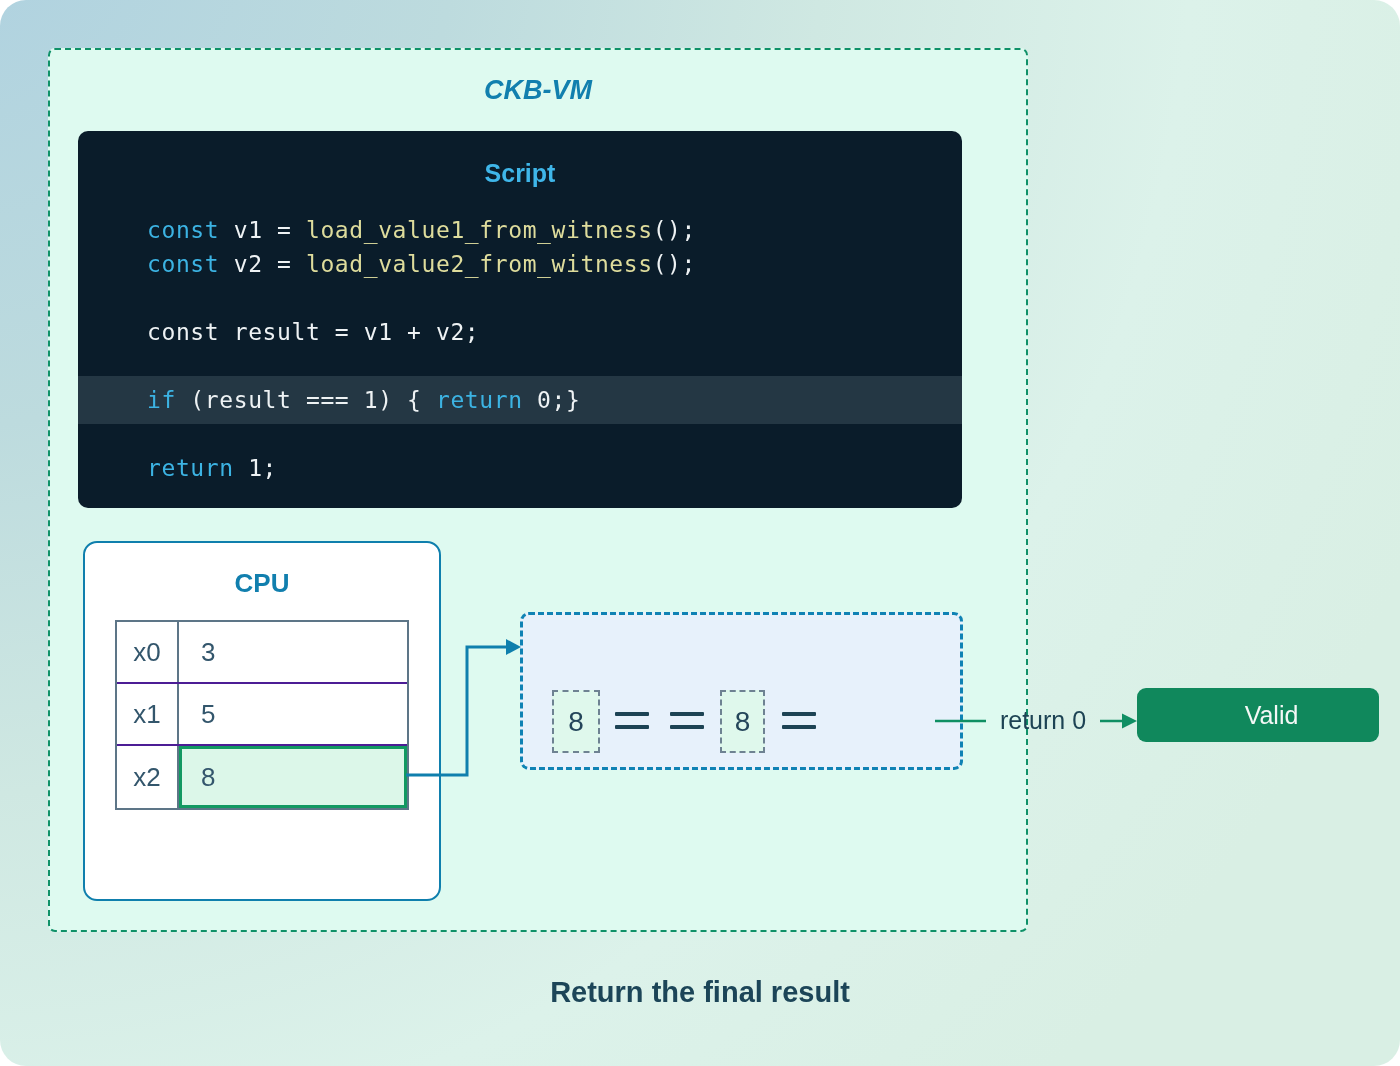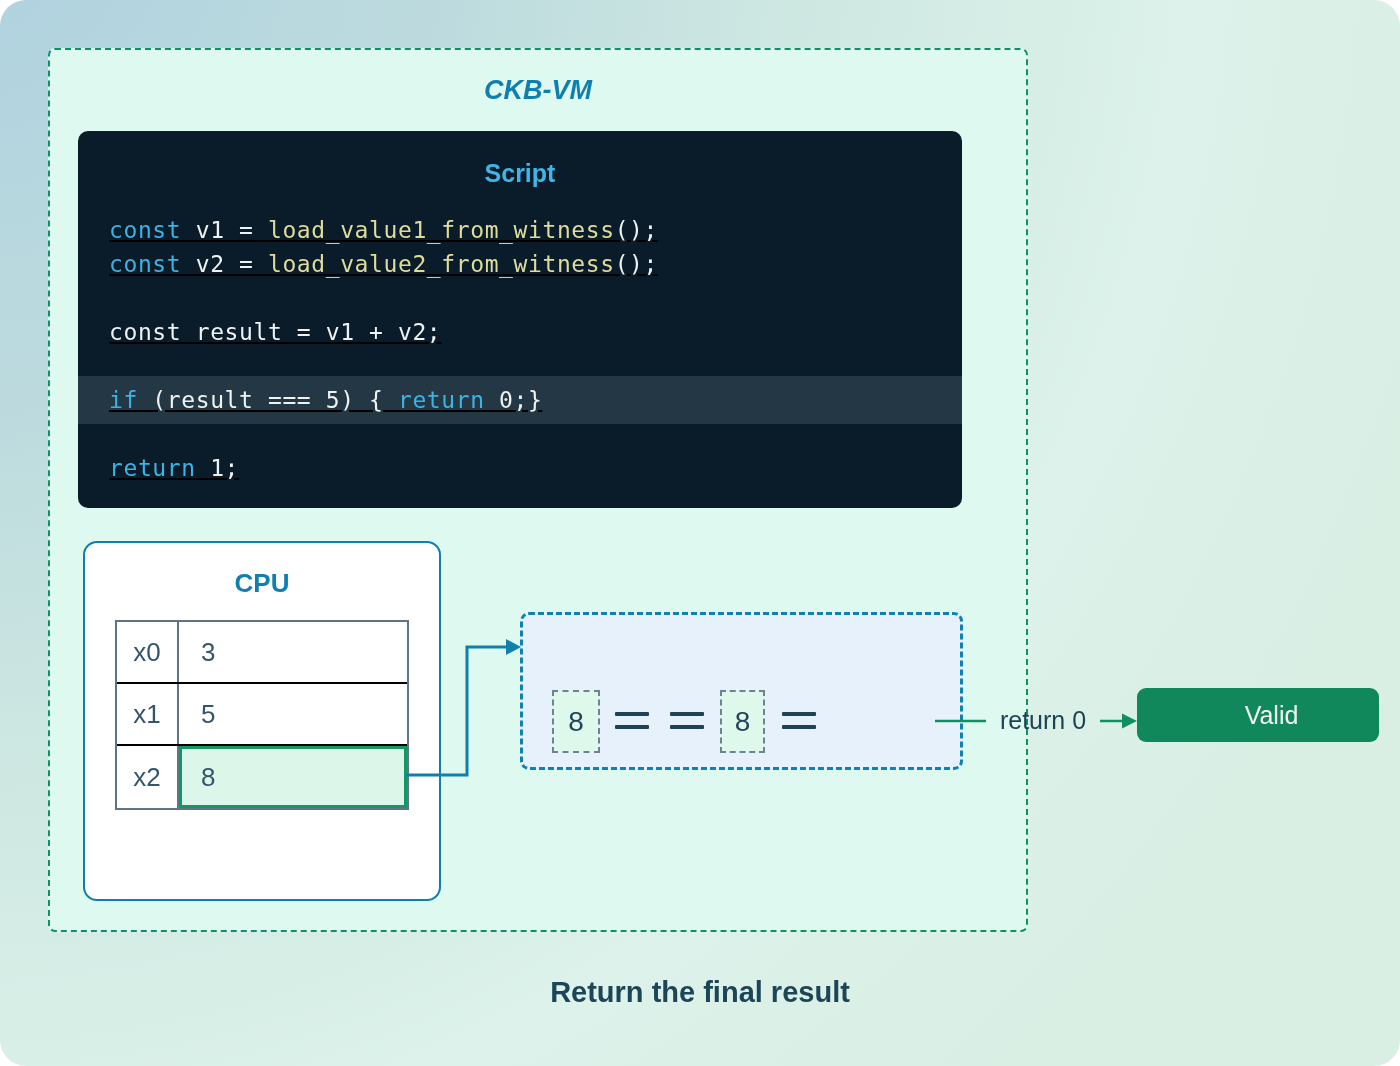--- a/index.html
+++ b/index.html
@@ -14,34 +14,34 @@
     background:#defaf0;border:2.5px dashed #0f9168;border-radius:7px;
   }
   .vm-title{position:absolute;top:25px;left:0;right:0;text-align:center;
     font-size:27px;font-weight:700;color:#117fae;line-height:30px;font-style:italic;}
   
   .code-block{position:absolute;left:28px;top:81px;width:884px;height:377px;
     background:#0a1c2a;border-radius:10px;}
   .code-title{position:absolute;top:29px;left:0;right:0;text-align:center;
     font-size:25px;font-weight:700;color:#3fb6e9;line-height:26px;}
   .code-lines{position:absolute;top:82px;left:0;right:0;}
-  .code-line{height:34px;line-height:34px;padding-left:31px;white-space:pre;
-    font-family:"DejaVu Sans Mono",monospace;font-size:23px;letter-spacing:0.6px;text-decoration:underline;}
+  .code-line{height:34px;line-height:34px;padding-left:69px;white-space:pre;
+    font-family:"DejaVu Sans Mono",monospace;font-size:23px;letter-spacing:0.6px;}
   .code-line.highlight{background:#243744;box-shadow:0 -7px 0 #243744, 0 7px 0 #243744;}
   .tok-kw{color:#3cb3e3;}
   .tok-fn{color:#dedc9c;}
   .tok-plain{color:#eef2f4;}
   
   .cpu-box{position:absolute;left:33px;top:491px;width:358px;height:360px;box-sizing:border-box;
     background:#ffffff;border:2.5px solid #0f7fad;border-radius:14px;}
   .cpu-title{position:absolute;top:26px;left:0;right:0;text-align:center;
     font-size:26px;font-weight:700;color:#117fae;line-height:28px;}
   .reg-table{position:absolute;left:30px;top:77px;width:294px;box-sizing:border-box;
     border:2px solid #5d7587;}
-  .reg-row{display:flex;height:62px;box-sizing:border-box;border-bottom:2px solid #000000;}
+  .reg-row{display:flex;height:62px;box-sizing:border-box;border-bottom:2px solid #4c1d95;}
   .reg-row:last-child{border-bottom:none;}
   .reg-name{width:62px;box-sizing:border-box;border-right:2px solid #5d7587;
     display:flex;align-items:center;justify-content:center;
     font-size:26px;color:#33566c;}
   .reg-value{flex:1;display:flex;align-items:center;padding-left:22px;
     font-size:26px;color:#33566c;}
   .reg-value.reg-highlight{background:#dcf7e9;box-shadow:inset 0 0 0 3px #129962;}
   
   .check-box{position:absolute;left:520px;top:612px;width:443px;height:158px;box-sizing:border-box;
     background:#e7f1fb;border:3px dashed #0f82b4;border-radius:9px;}
@@ -77,21 +77,21 @@
     <div class="vm-title">CKB-VM</div>
 
     <div class="code-block">
       <div class="code-title">Script</div>
       <div class="code-lines" id="code-lines">
           <div class="code-line"><span class="tok-kw">const</span><span class="tok-plain"> v1 = </span><span class="tok-fn">load_value1_from_witness</span><span class="tok-plain">();</span></div>
           <div class="code-line"><span class="tok-kw">const</span><span class="tok-plain"> v2 = </span><span class="tok-fn">load_value2_from_witness</span><span class="tok-plain">();</span></div>
           <div class="code-line"></div>
           <div class="code-line"><span class="tok-plain">const result = v1 + v2;</span></div>
           <div class="code-line"></div>
-          <div class="code-line highlight"><span class="tok-kw">if</span><span class="tok-plain"> (result === 5) { </span><span class="tok-kw">return</span><span class="tok-plain"> 0;}</span></div>
+          <div class="code-line highlight"><span class="tok-kw">if</span><span class="tok-plain"> (result === 1) { </span><span class="tok-kw">return</span><span class="tok-plain"> 0;}</span></div>
           <div class="code-line"></div>
           <div class="code-line"><span class="tok-kw">return</span><span class="tok-plain"> 1;</span></div>
         </div>
     </div>
 
     <div class="cpu-box">
       <div class="cpu-title">CPU</div>
       <div class="reg-table" id="reg-table">
           <div class="reg-row">
             <div class="reg-name">x0</div>

